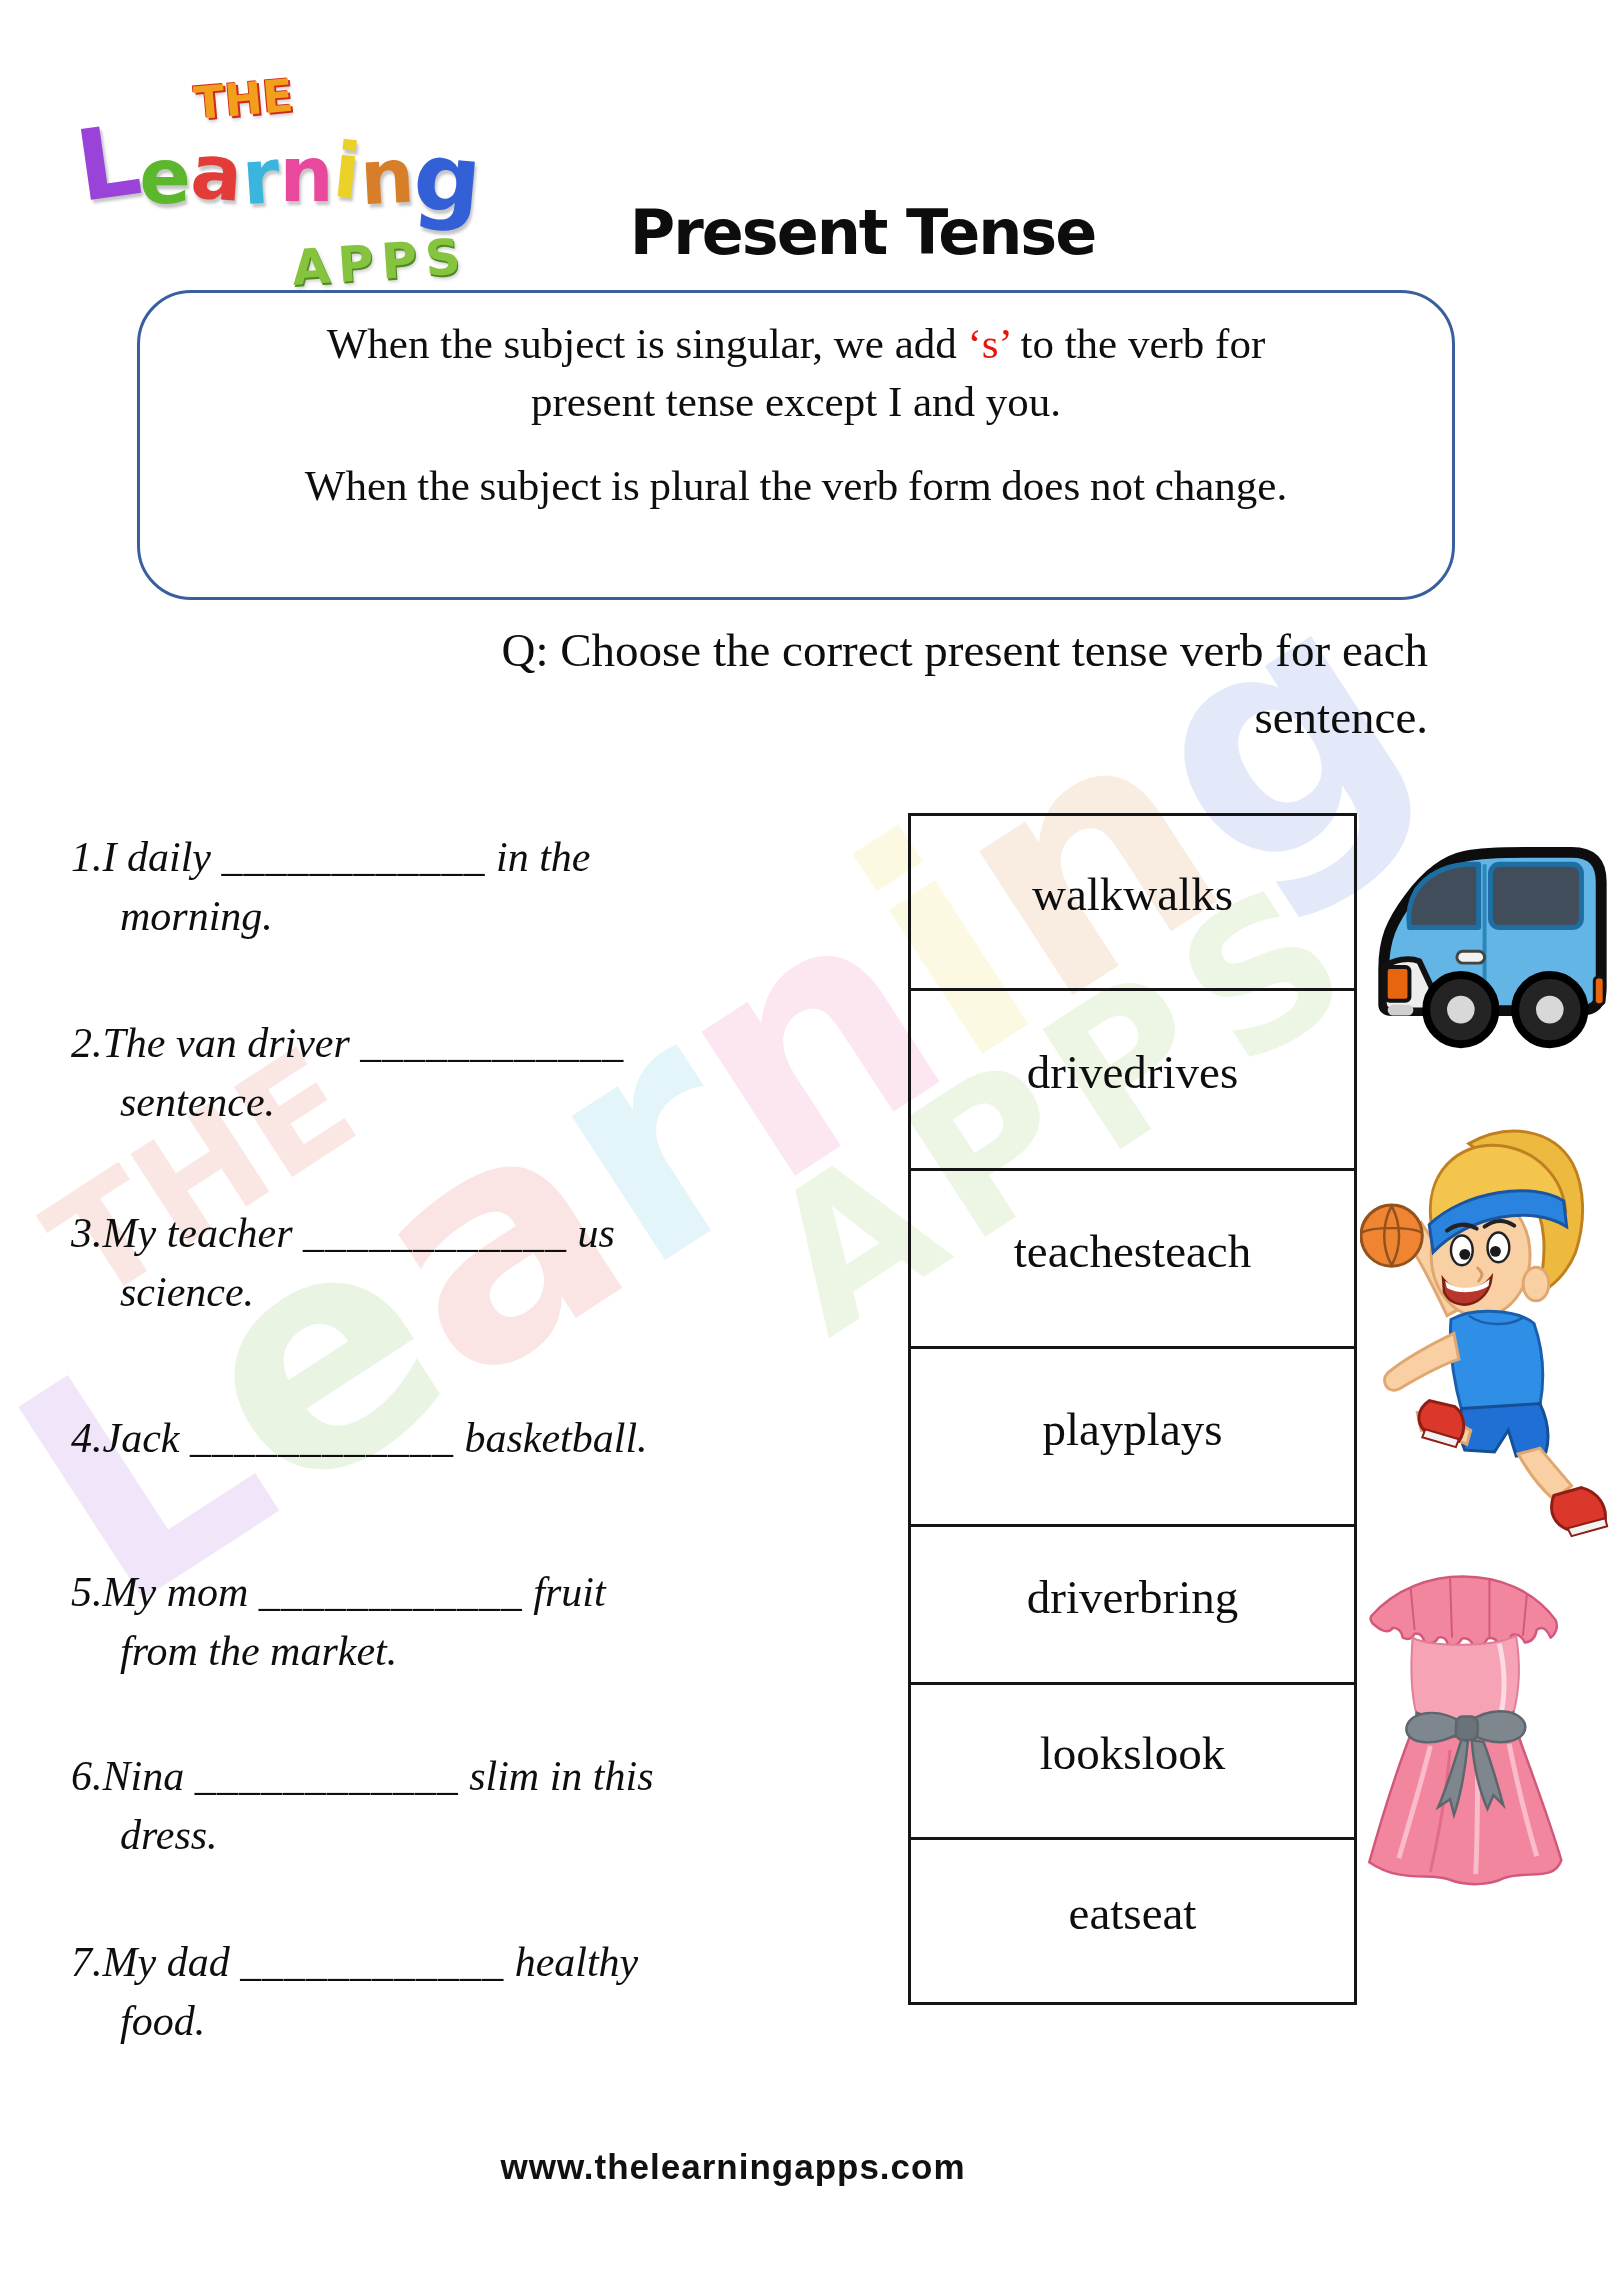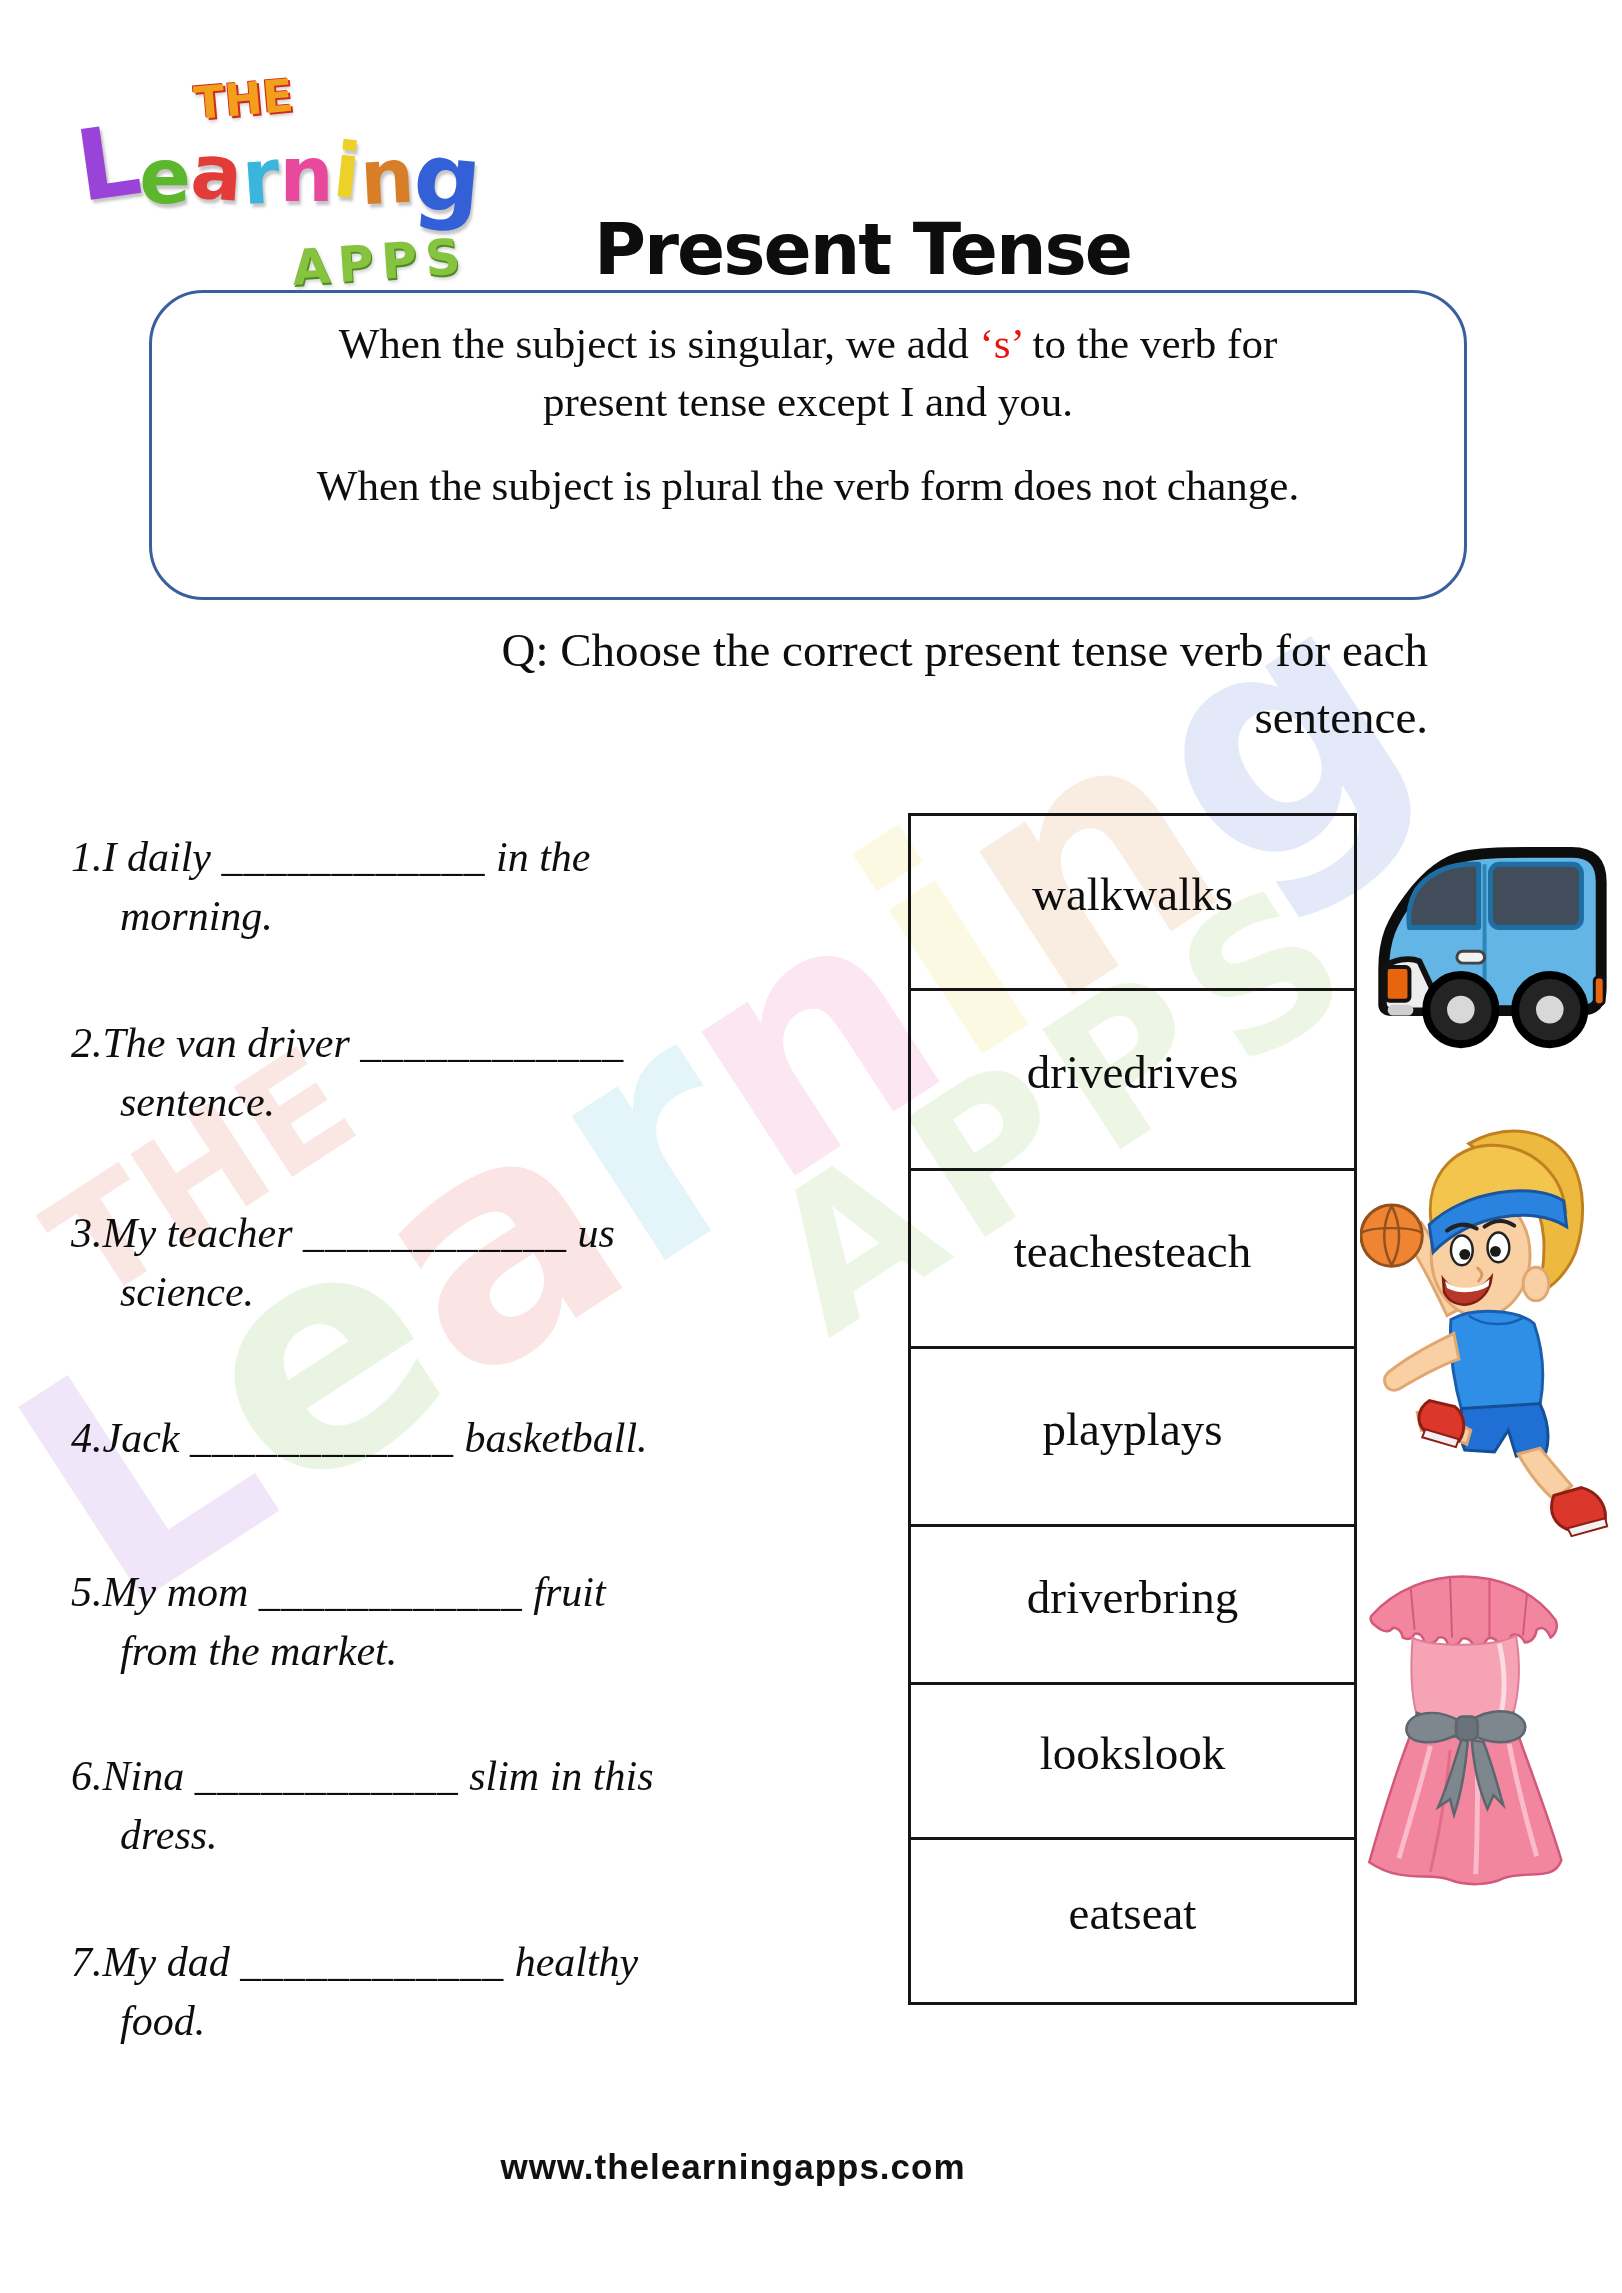--- a/index.html
+++ b/index.html
@@ -30,28 +30,28 @@
   .logo-learning span:nth-child(4){transform:translateY(5.9px) rotate(-4deg);}
   .logo-learning span:nth-child(5){transform:translateY(3.9px);}
   .logo-learning span:nth-child(6){transform:translateY(0px) rotate(6deg);}
   .logo-learning span:nth-child(7){transform:translateY(5.9px) rotate(-3deg);}
   .logo-learning span:nth-child(8){font-size:94px;transform:translateY(13.7px) rotate(5deg);}
   .logo-apps{position:absolute;left:223px;top:165px;font-size:49px;color:#86c440;
              letter-spacing:7.8px;transform:rotate(-4deg);
              text-shadow:1px 2px 0 #4e8a1e,2px 3.9px 3.9px rgba(0,0,0,.2);}
 
   
-  .title{position:absolute;left:294px;top:208px;width:1137px;text-align:center;
-         font-family:"DejaVu Sans",sans-serif;font-weight:bold;font-size:71px;
+  .title{position:absolute;left:294px;top:196px;width:1137px;text-align:center;
+         font-family:"DejaVu Sans",sans-serif;font-weight:bold;font-size:62px;
          letter-spacing:-2px;color:#0d0d0d;}
 
   
   .rules-box{position:absolute;left:137px;top:290px;width:1318px;height:310px;
              border:3.9px solid #3a5f9e;border-radius:54px;box-sizing:border-box;
-             text-align:center;font-size:43px;line-height:1.36;margin-left:12px;}
+             text-align:center;font-size:43px;line-height:1.36;}
   .rules-box .p1{margin:21.6px 39px 0 39px;}
   .rules-box .p2{margin:25.5px 39px 0 39px;word-spacing:-1px;}
   .hl{ }
 
   
   .question{position:absolute;left:154px;top:617px;width:1274px;text-align:right;
             font-size:47px;line-height:1.42;}
 
   
   .sentence{position:absolute;left:71px;width:843px;font-size:42px;line-height:1.4;font-style:italic;}

